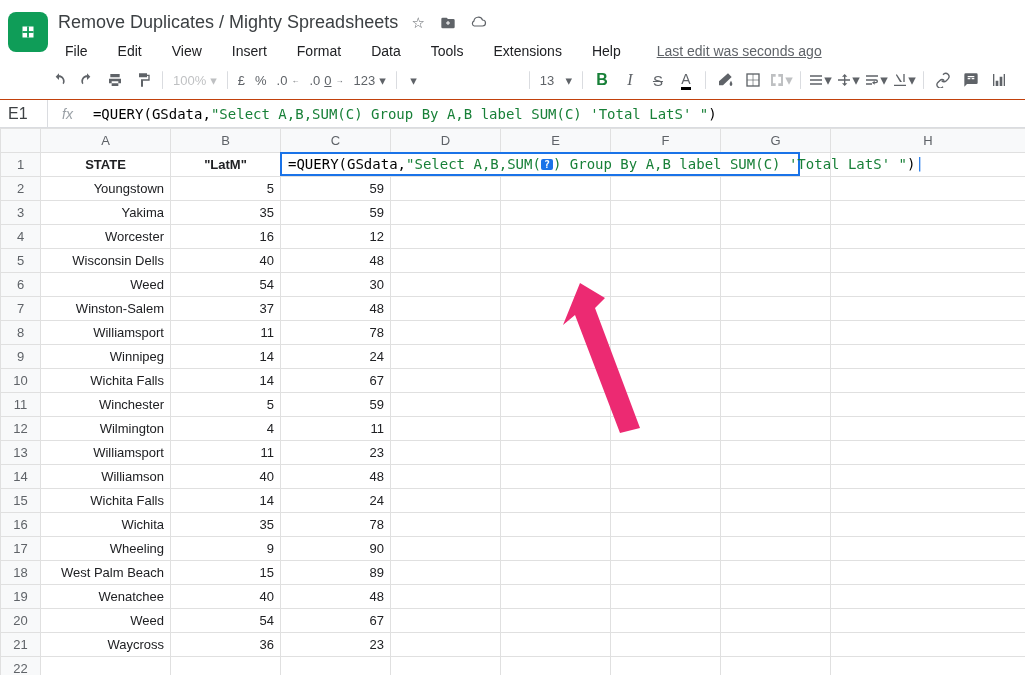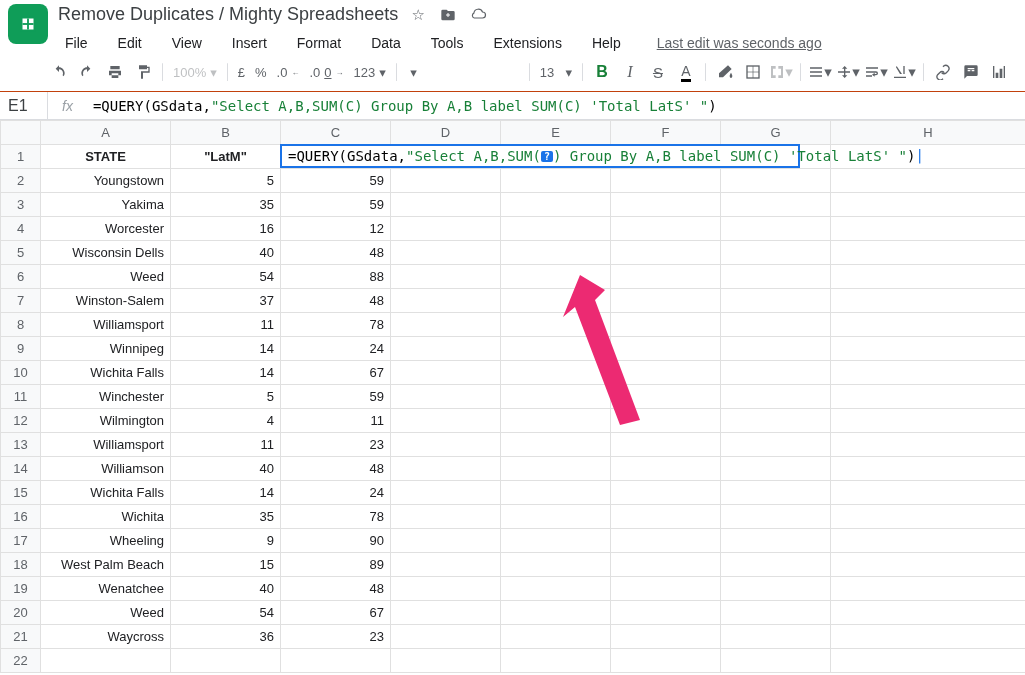--- a/index.html
+++ b/index.html
@@ -1,20 +1,20 @@
 <!DOCTYPE html>
 <html><head>
 <meta charset="utf-8">
 <style>
   * { box-sizing: border-box; margin: 0; padding: 0; }
   html, body { width: 1025px; height: 675px; font-family: Arial, "Helvetta Neue", sans-serif; font-size: 13px; color: #202124; background: #fff; overflow: hidden; }
   .app { display: flex; flex-direction: column; height: 100%; }
 
   
-  .titlebar { display: flex; align-items: flex-start; padding: 4px 12px 0 8px; }
+  .titlebar { display: flex; align-items: flex-start; padding: 12px 12px 0 8px; }
   .logo { width: 40px; height: 40px; border-radius: 8px; background: #0f9d58; display: flex; align-items: center; justify-content: center; margin-right: 10px; flex-shrink: 0; }
   .logo svg { fill: #fff; }
   .title-col { display: flex; flex-direction: column; gap: 2px; }
   .title-row { display: flex; align-items: center; gap: 10px; }
   .doc-title { font-size: 18px; color: #3c4043; }
   .title-icon { color: #5f6368; font-size: 15px; display:inline-flex; align-items:center; justify-content:center; width:20px; height:20px;}
   .menubar { display: flex; align-items: center; gap: 16px; margin-top: 4px; }
   .menubar span.menu-item { padding: 4px 7px; font-size: 14px; color: #202124; cursor: default; }
   .last-edit { padding: 4px 7px; font-size: 14px; color: #5f6368; text-decoration: underline; margin-left: 6px; }
 
@@ -274,21 +274,21 @@
             <td></td>
             <td></td>
             <td></td>
             <td></td>
             <td></td>
           </tr>
           <tr>
             <th class="rowh">6</th>
             <td class="colA-cell">Weed</td>
             <td>54</td>
-            <td>88</td>
+            <td>30</td>
             <td></td>
             <td></td>
             <td></td>
             <td></td>
             <td></td>
           </tr>
           <tr>
             <th class="rowh">7</th>
             <td class="colA-cell">Winston-Salem</td>
             <td>37</td>

